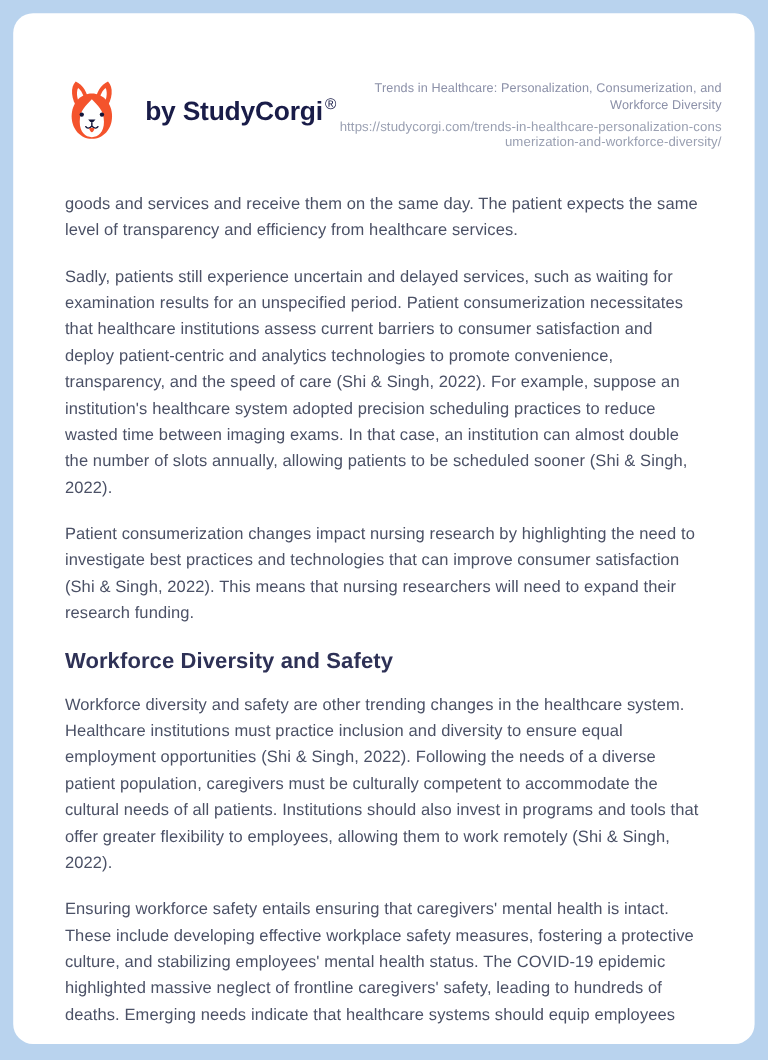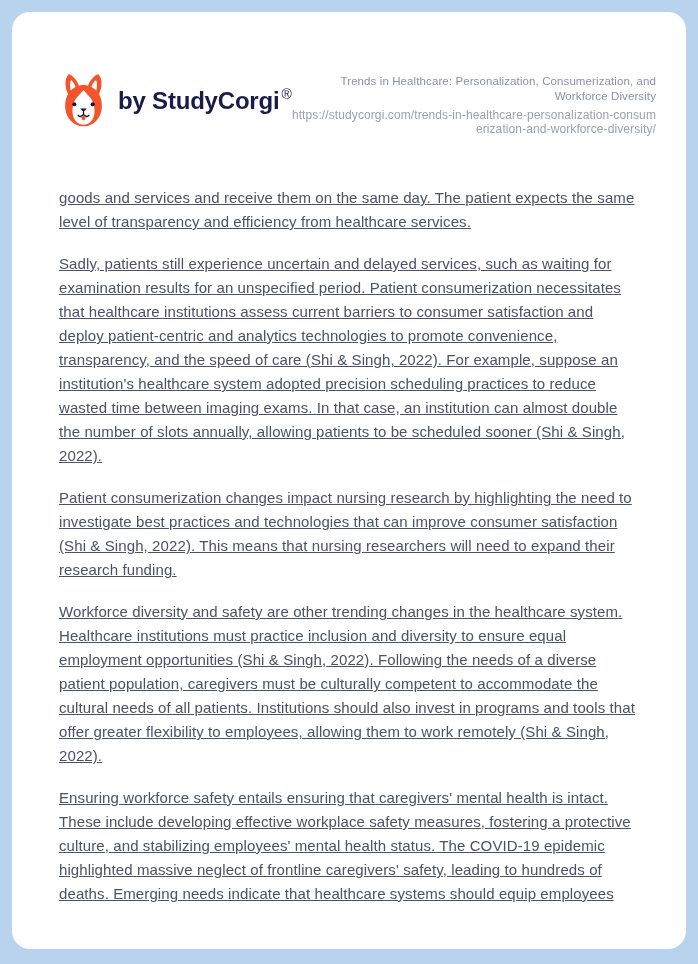--- a/index.html
+++ b/index.html
@@ -32,21 +32,21 @@
   .doc-header {
     display: flex;
     justify-content: space-between;
     align-items: flex-start;
     margin: 0 0 0 18px;
     min-height: 62px;
   }
   .brand {
     display: flex;
     align-items: center;
-    gap: 11px;
+    gap: 25px;
     padding-top: 4px;
   }
   .brand-text {
     font-size: 24px;
     font-weight: bold;
     color: #191c48;
     letter-spacing: -0.2px;
     white-space: nowrap;
   }
   .reg-mark {
@@ -73,23 +73,22 @@
     font-size: 12px;
     color: #9aa0b2;
     line-height: 13.5px;
     letter-spacing: 0.1px;
     word-break: break-all;
     text-decoration: none;
     display: block;
     text-align: right;
   }
   .article {
-    margin: 50px 17px 0 17px;
+    margin: 38px 17px 0 17px;
     color: #4b5166;
-    text-decoration: underline;
   }
   .article p {
     font-size: 15px;
     line-height: 24px;
     letter-spacing: 0.1px;
     margin: 0 0 18px 0;
   }
   .article h2 {
     font-size: 20px;
     font-weight: bold;
@@ -141,18 +140,19 @@
         <div class="meta-title">Trends in Healthcare: Personalization, Consumerization, and Workforce Diversity</div>
         <a class="meta-url" href="#">https://studycorgi.com/trends-in-healthcare-personalization-consumerization-and-workforce-diversity/</a>
       </div>
 
     </div>
 
     <div class="article">
       <p>goods and services and receive them on the same day. The patient expects the same level of transparency and efficiency from healthcare services.</p>
       <p>Sadly, patients still experience uncertain and delayed services, such as waiting for examination results for an unspecified period. Patient consumerization necessitates that healthcare institutions assess current barriers to consumer satisfaction and deploy patient-centric and analytics technologies to promote convenience, transparency, and the speed of care (Shi &amp; Singh, 2022). For example, suppose an institution's healthcare system adopted precision scheduling practices to reduce wasted time between imaging exams. In that case, an institution can almost double the number of slots annually, allowing patients to be scheduled sooner (Shi &amp; Singh, 2022).</p>
       <p>Patient consumerization changes impact nursing research by highlighting the need to investigate best practices and technologies that can improve consumer satisfaction (Shi &amp; Singh, 2022). This means that nursing researchers will need to expand their research funding.</p>
+      <h2>Workforce Diversity and Safety</h2>
       <p>Workforce diversity and safety are other trending changes in the healthcare system. Healthcare institutions must practice inclusion and diversity to ensure equal employment opportunities (Shi &amp; Singh, 2022). Following the needs of a diverse patient population, caregivers must be culturally competent to accommodate the cultural needs of all patients. Institutions should also invest in programs and tools that offer greater flexibility to employees, allowing them to work remotely (Shi &amp; Singh, 2022).</p>
       <p>Ensuring workforce safety entails ensuring that caregivers' mental health is intact. These include developing effective workplace safety measures, fostering a protective culture, and stabilizing employees' mental health status. The COVID-19 epidemic highlighted massive neglect of frontline caregivers' safety, leading to hundreds of deaths. Emerging needs indicate that healthcare systems should equip employees</p>
     </div>
 
   </div>
 </div>
 
 </body></html>

